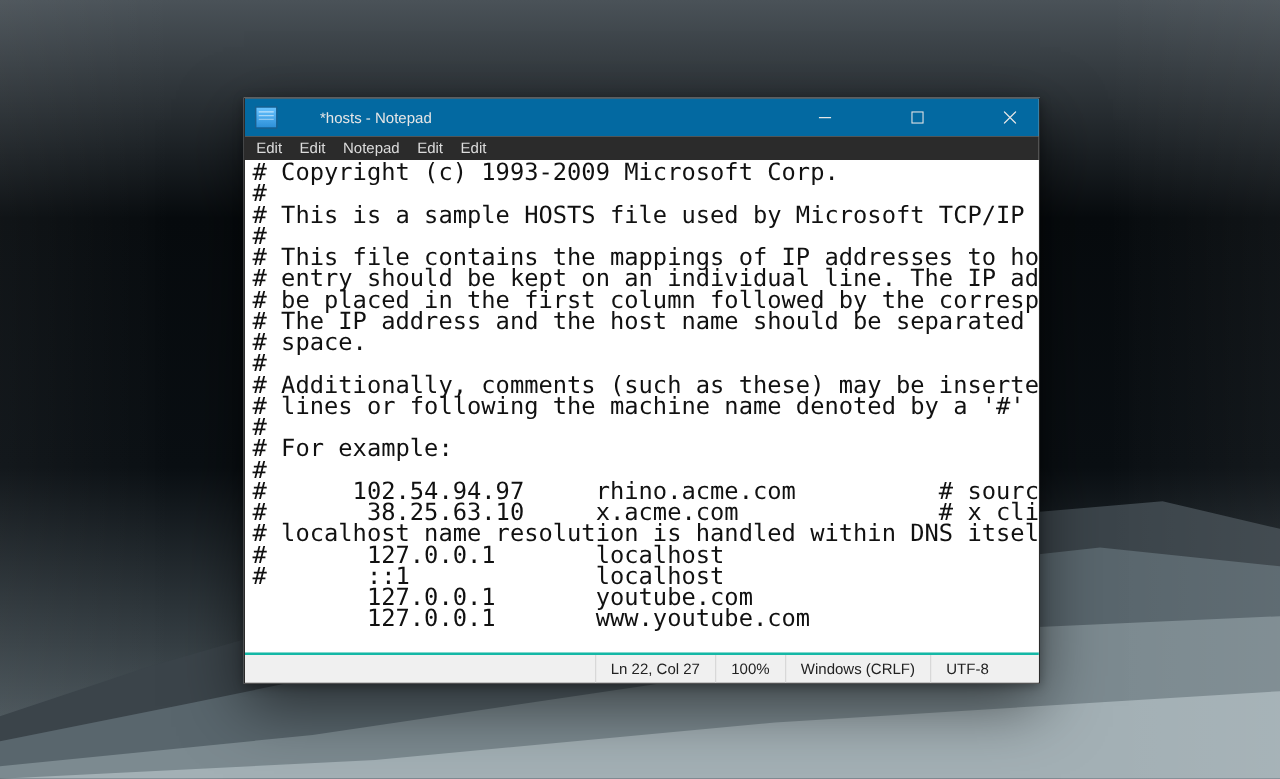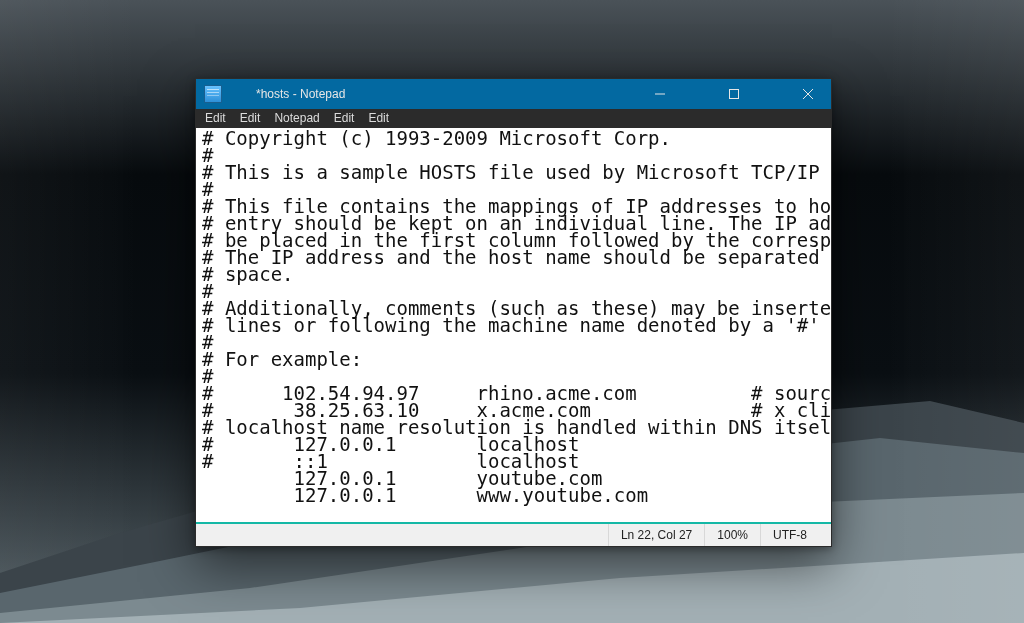--- a/index.html
+++ b/index.html
@@ -127,21 +127,21 @@
     color: #222;
     user-select: none;
   }
   .statusbar .gap { flex: 1; border-right: 1px solid #d8d8d8;}
   .statusbar .cell {
     padding: 0 12px;
     display: flex;
     align-items: center;
     border-right: 1px solid #d8d8d8;
   }
-  .statusbar .cell:last-child { border-right: none; padding-right: 24px; }
+  .statusbar .cell:last-child { border-right: none; padding-right: 40px; }
 </style>
 </head>
 <body>
 
 <div class="desktop">
   <div class="mountain">
     <svg viewBox="0 0 1024 260" preserveAspectRatio="none">
       <polygon points="0,260 0,210 120,170 260,130 390,110 520,90 660,70 790,50 930,38 1024,60 1024,260" fill="#3b444a"></polygon>
       <polygon points="0,260 0,230 150,200 320,165 500,130 700,95 880,75 1024,90 1024,260" fill="#59666d"></polygon>
       <polygon points="0,260 0,250 250,225 520,185 800,140 1024,130 1024,260" fill="#7c8a90"></polygon>
@@ -202,17 +202,18 @@
 #       127.0.0.1       localhost
 #       ::1             localhost
         127.0.0.1       youtube.com
         127.0.0.1       www.youtube.com</pre>
     </div>
 
     <div class="statusbar">
       <div class="gap"></div>
       <div class="cell">Ln 22, Col 27</div>
       <div class="cell">100%</div>
+      <div class="cell">Windows (CRLF)</div>
       <div class="cell">UTF-8</div>
     </div>
 
   </div>
 </div>
 
 </body></html>

